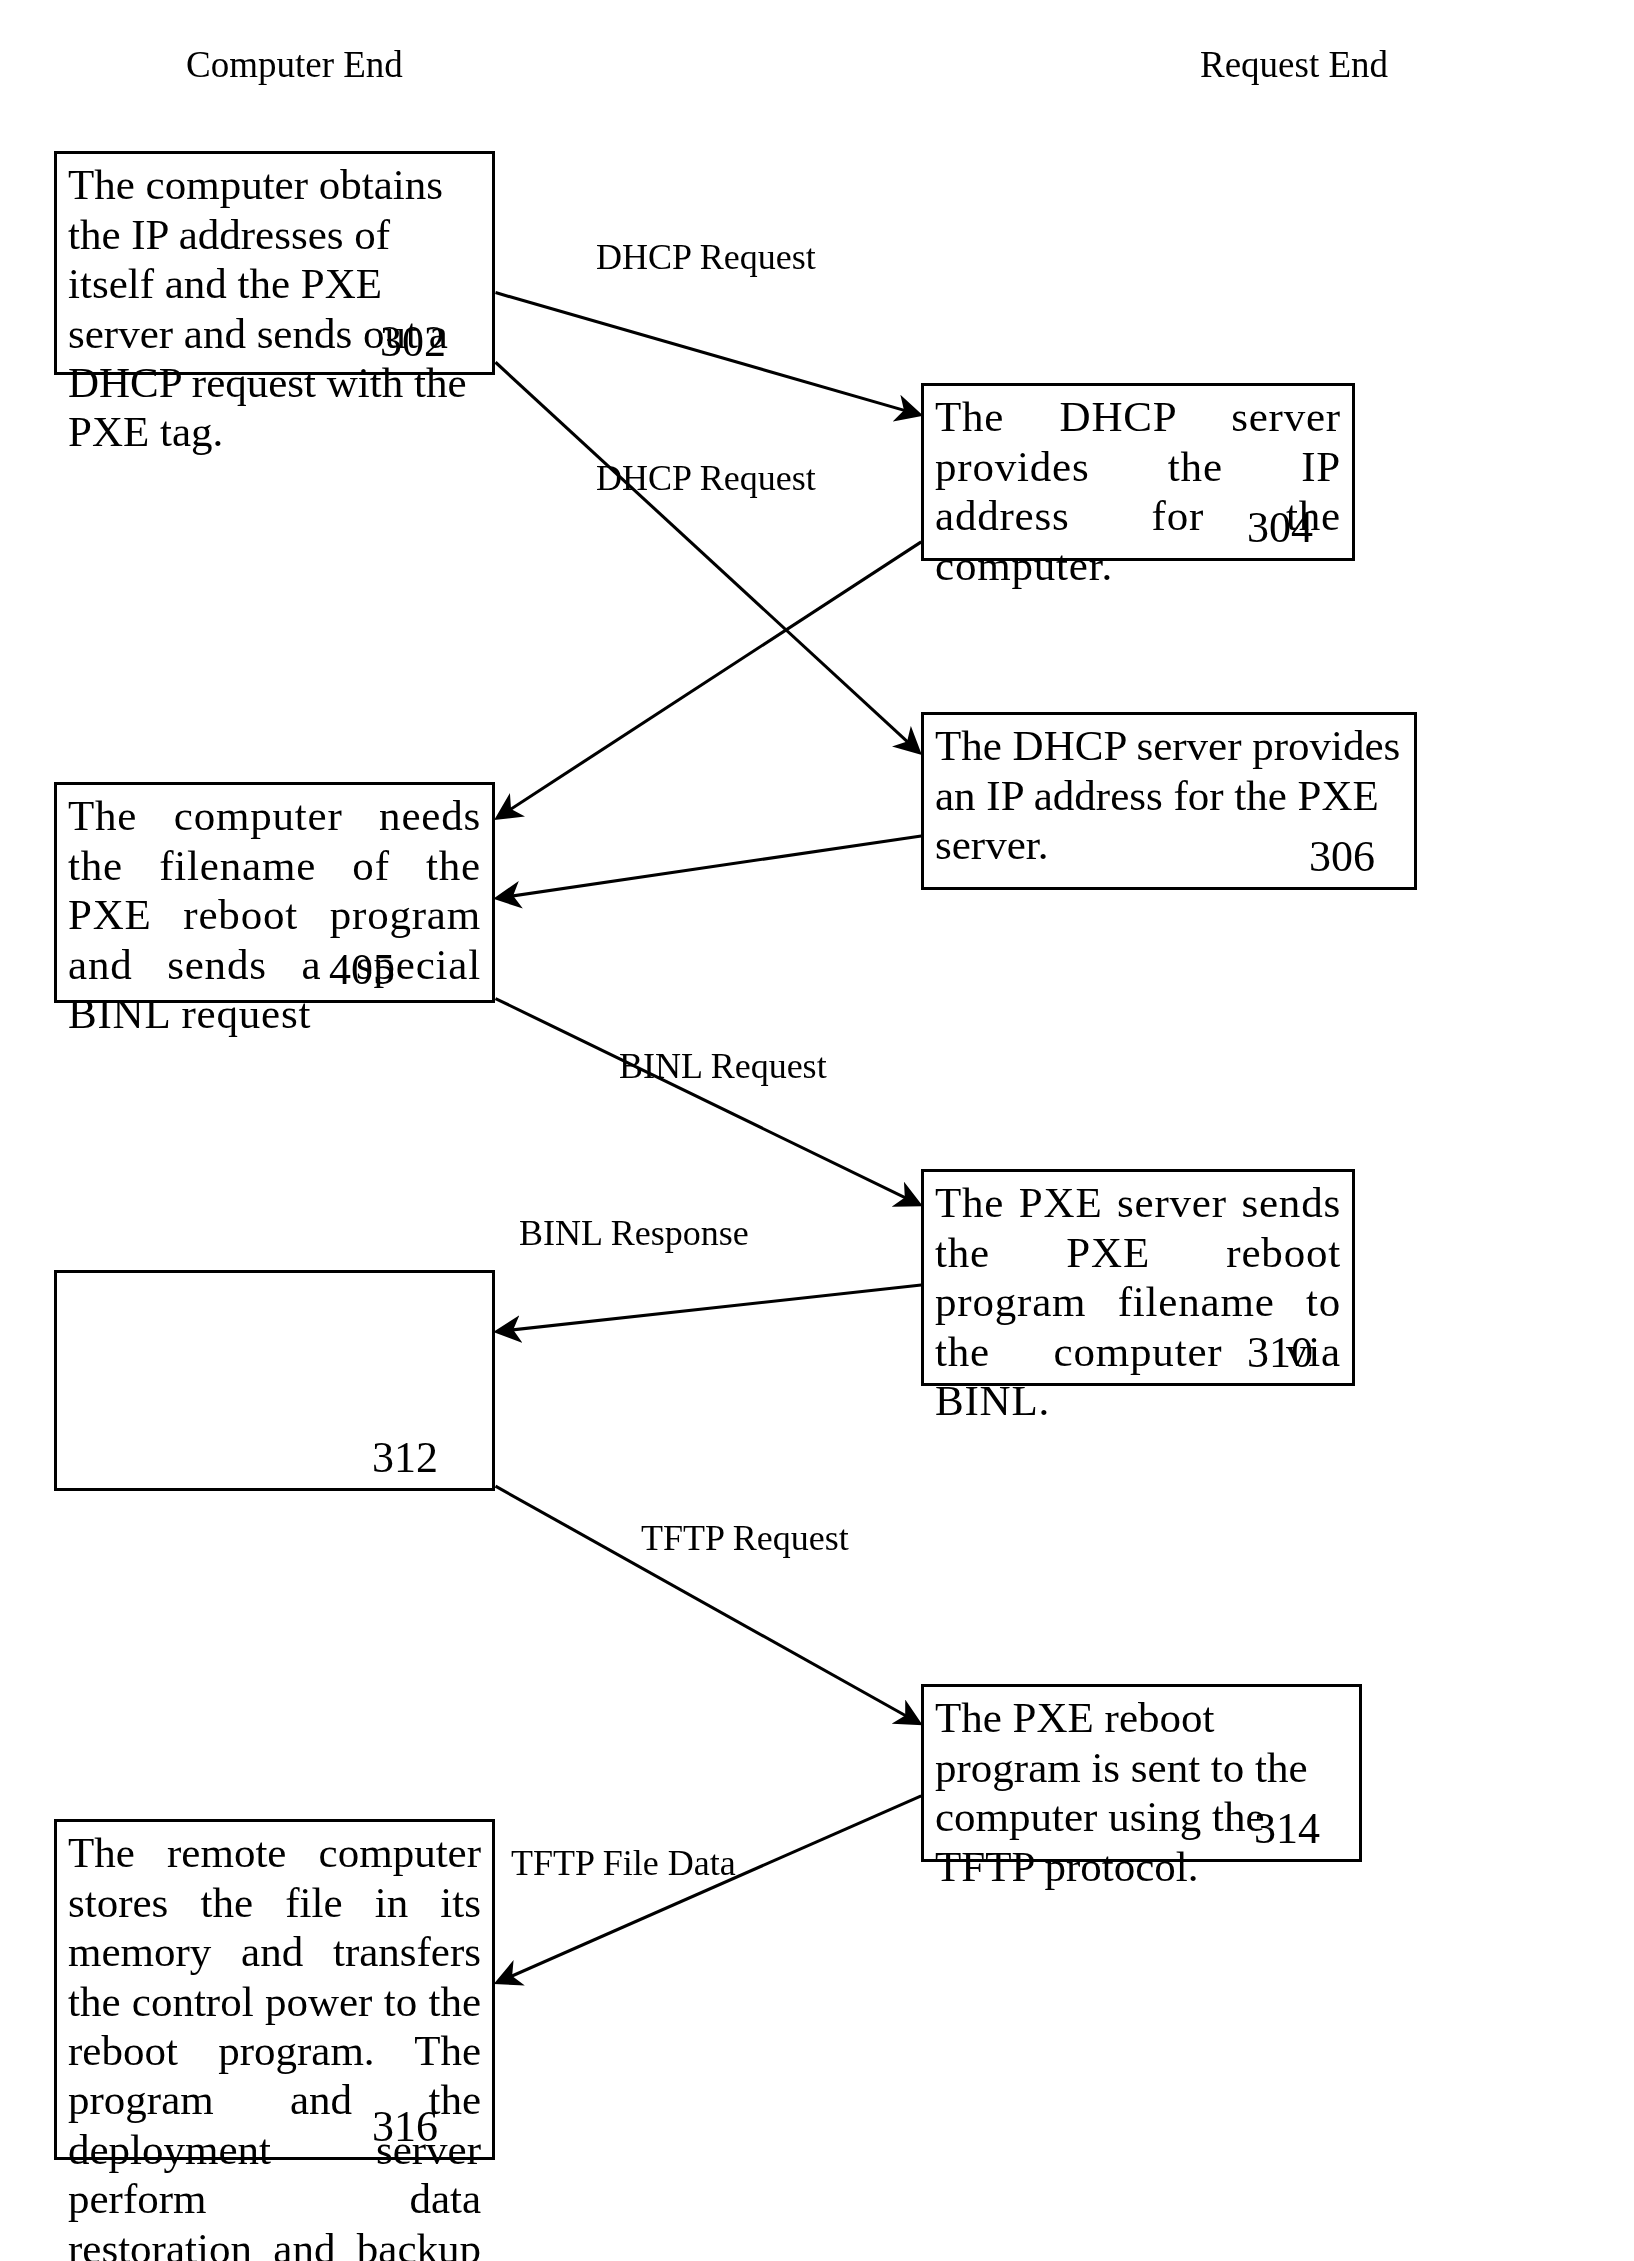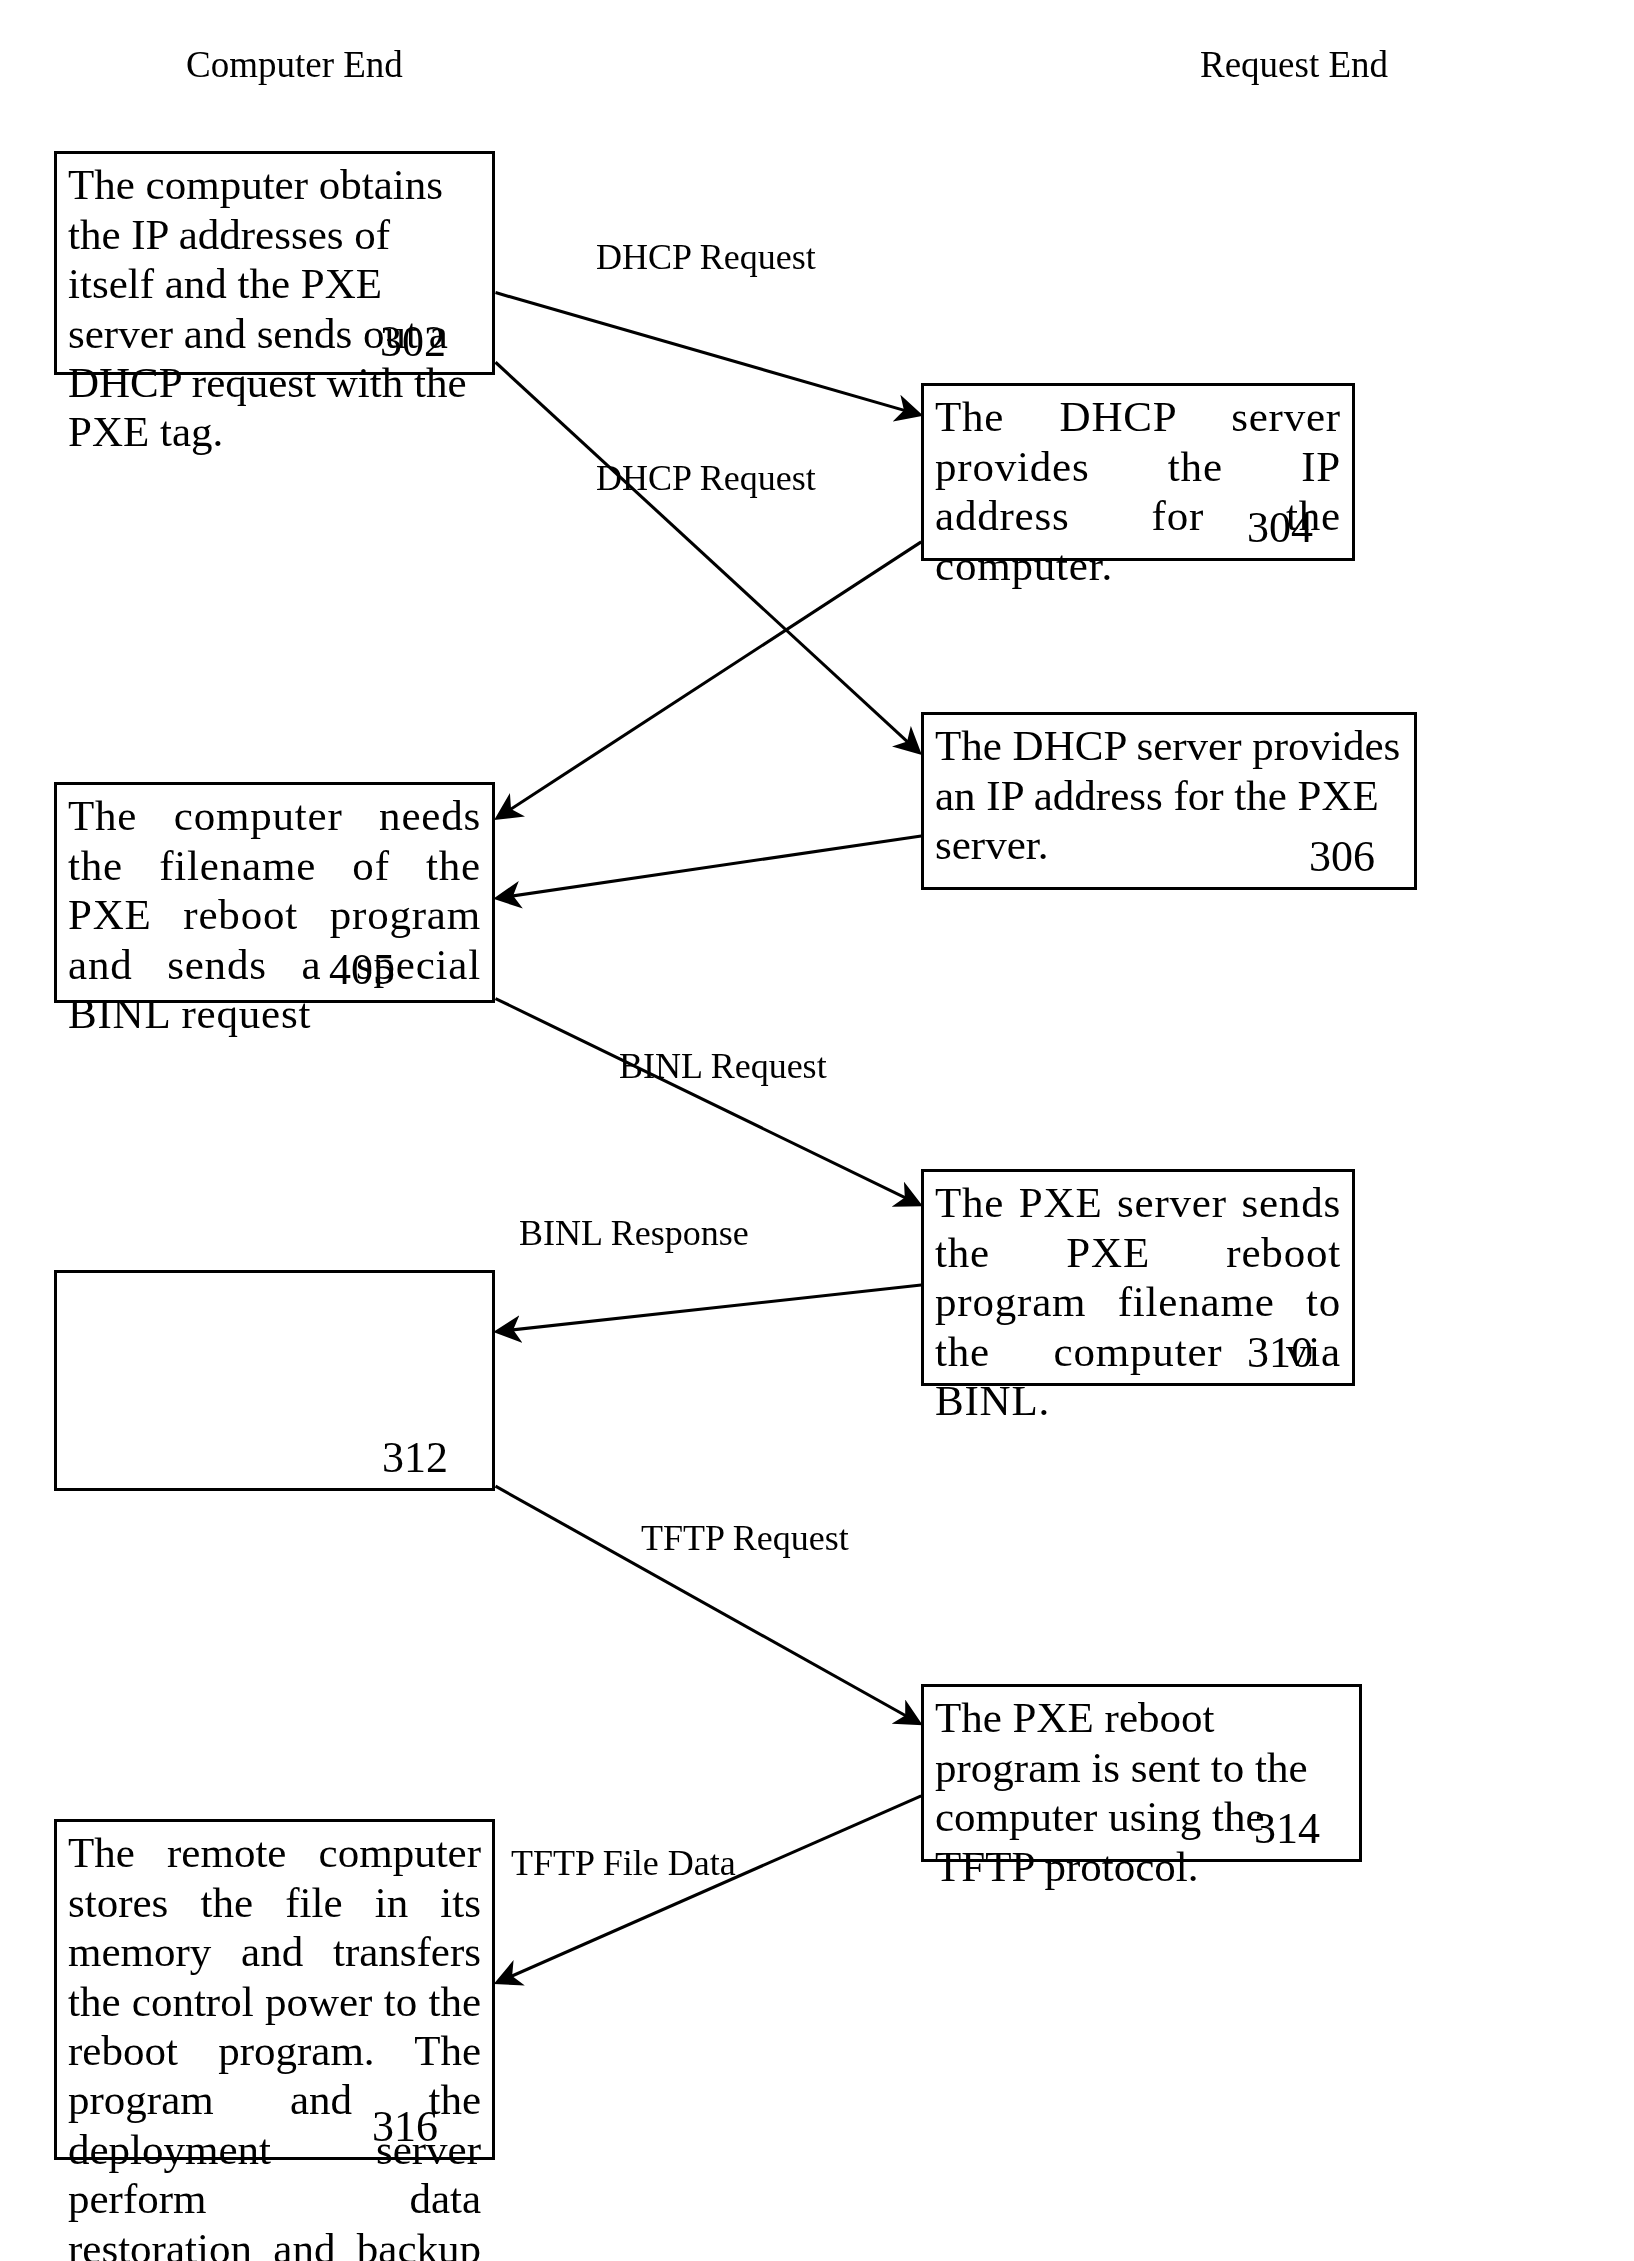--- a/index.html
+++ b/index.html
@@ -76,21 +76,21 @@
   <div class="node-text just" style="letter-spacing:0.8px;">The computer needs the filename of the PXE reboot program and sends a special BINL request</div>
   <div class="node-num" style="right:97px; bottom:4.6px;">405</div>
 </div>
 
 <div class="node" style="left:921px; top:1169px; width:434px; height:217px;">
   <div class="node-text just" style="letter-spacing:0.8px;">The PXE server sends the PXE reboot program filename to the computer via BINL.</div>
   <div class="node-num" style="right:39px; bottom:4.6px;">310</div>
 </div>
 
 <div class="node" style="left:54px; top:1270px; width:441px; height:221px;">
-  <div class="node-num" style="right:44px; bottom:4.6px;">312</div>
+  <div class="node-num" style="right:54px; bottom:4.6px;">312</div>
 </div>
 
 <div class="node" style="left:921px; top:1684px; width:441px; height:178px;">
   <div class="node-text">The PXE reboot program is sent to the computer using the TFTP protocol.</div>
   <div class="node-num" style="right:39px; bottom:4.6px;">314</div>
 </div>
 
 <div class="node" style="left:54px; top:1819px; width:441px; height:341px;">
   <div class="node-text just">The remote computer stores the file in its memory and transfers the control power to the reboot program.  The program and the deployment server perform data restoration and backup via UDP and QDTP.</div>
   <div class="node-num" style="right:54px; bottom:4.6px;">316</div>

